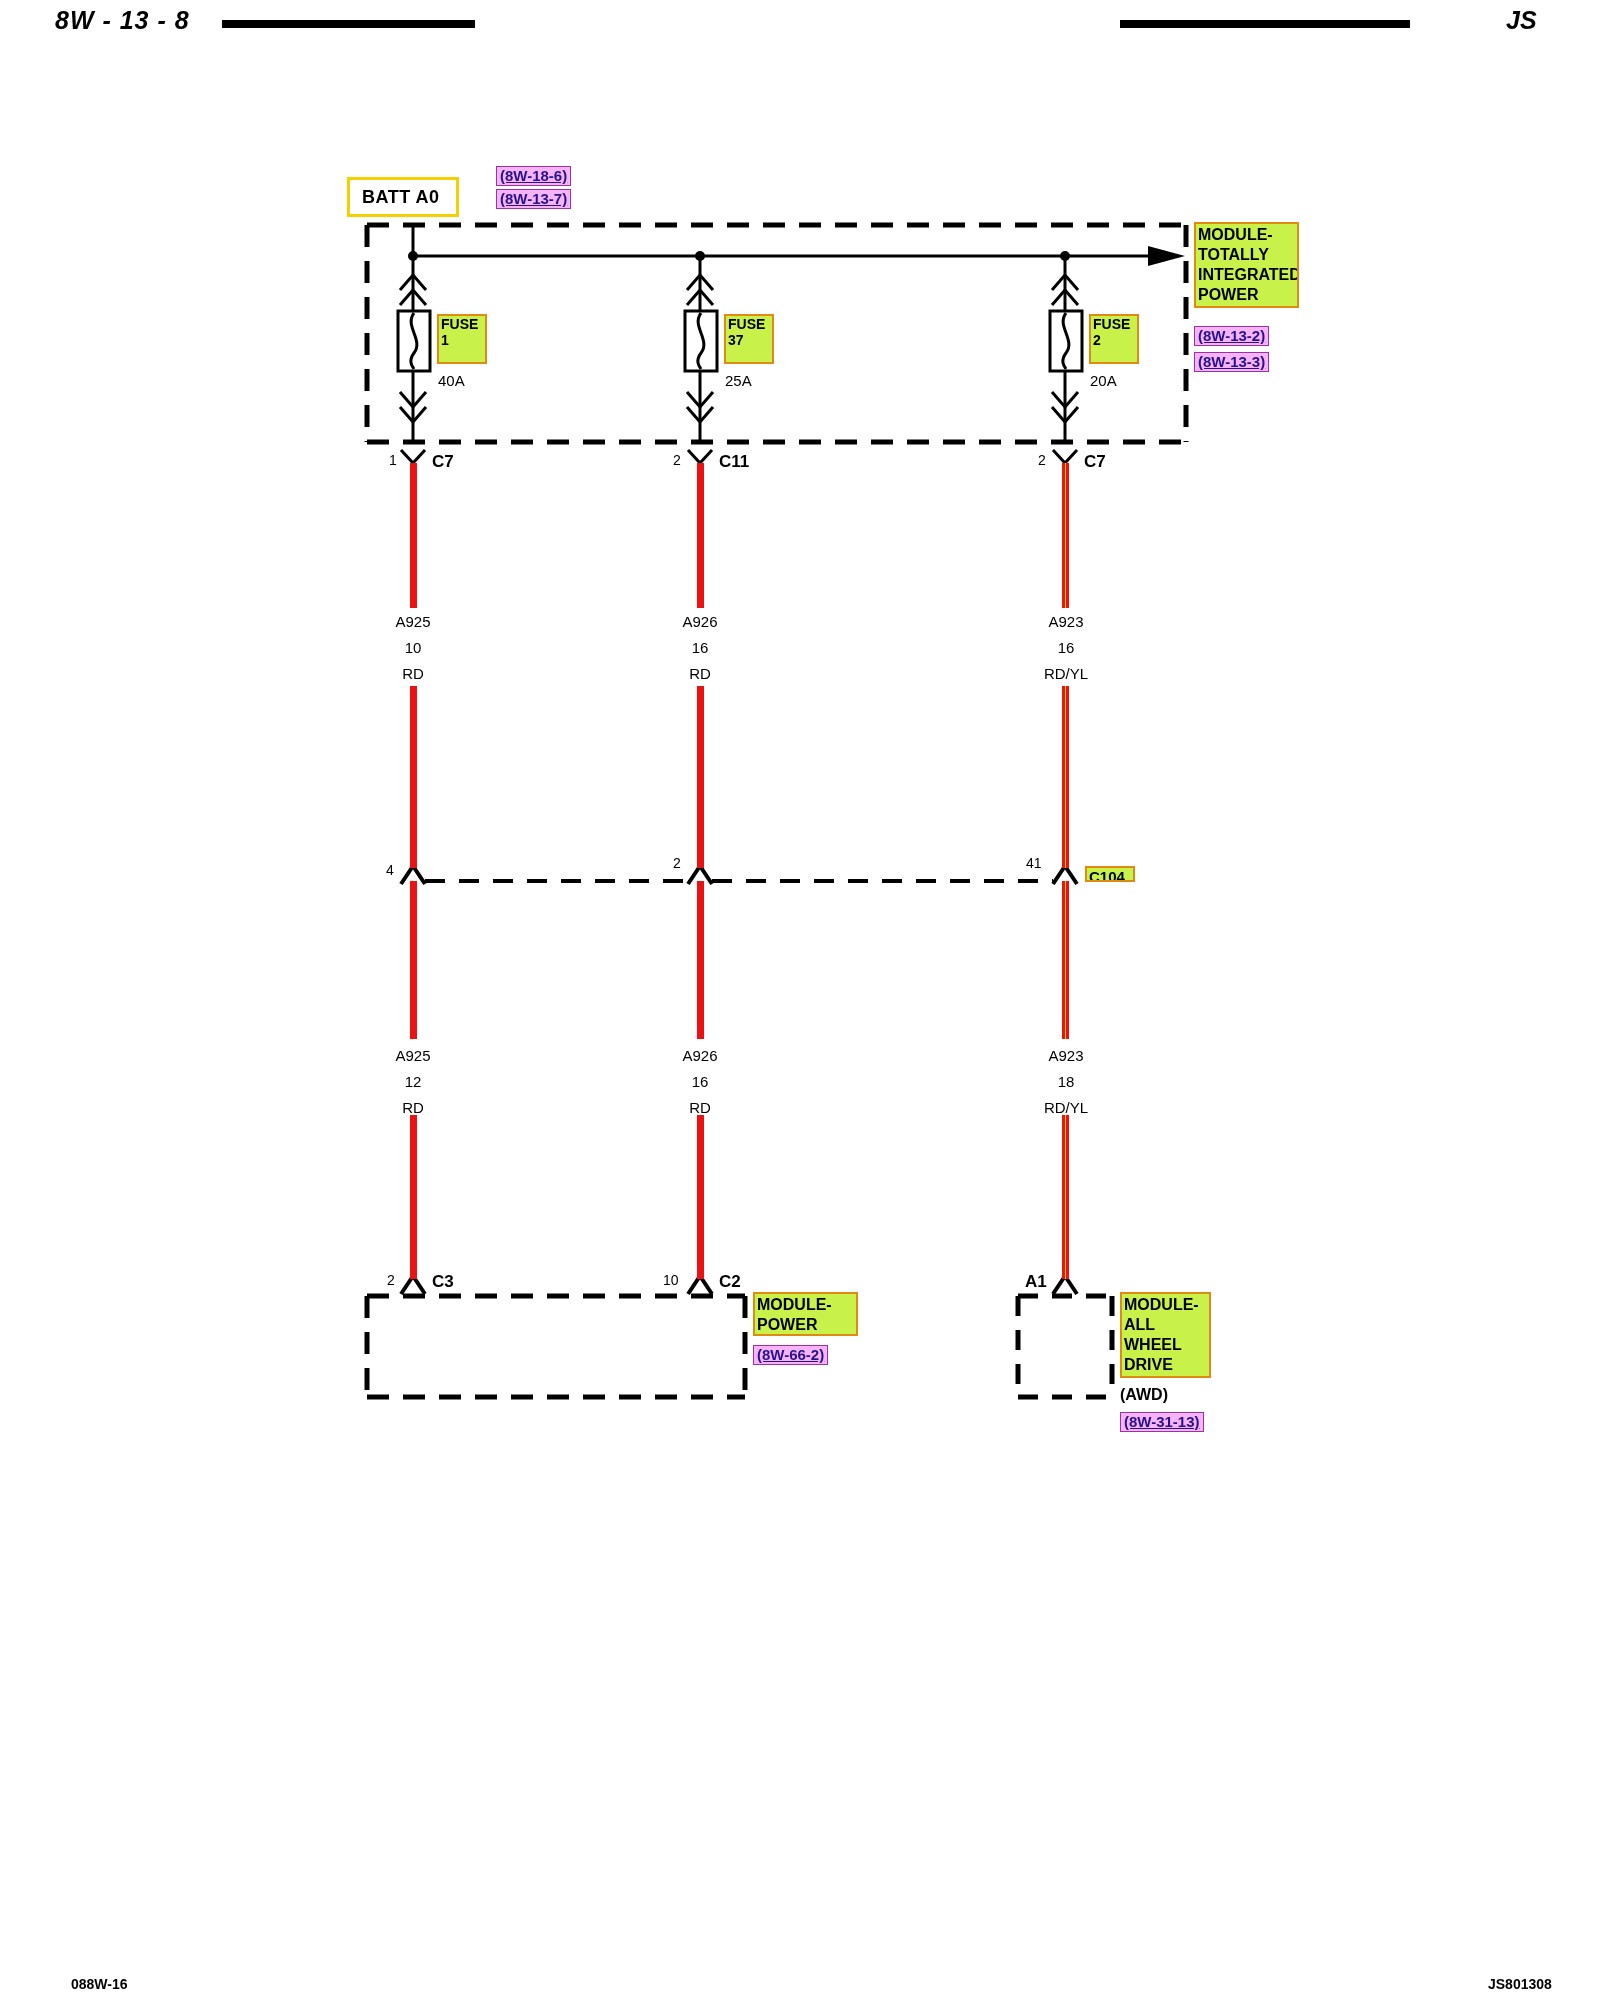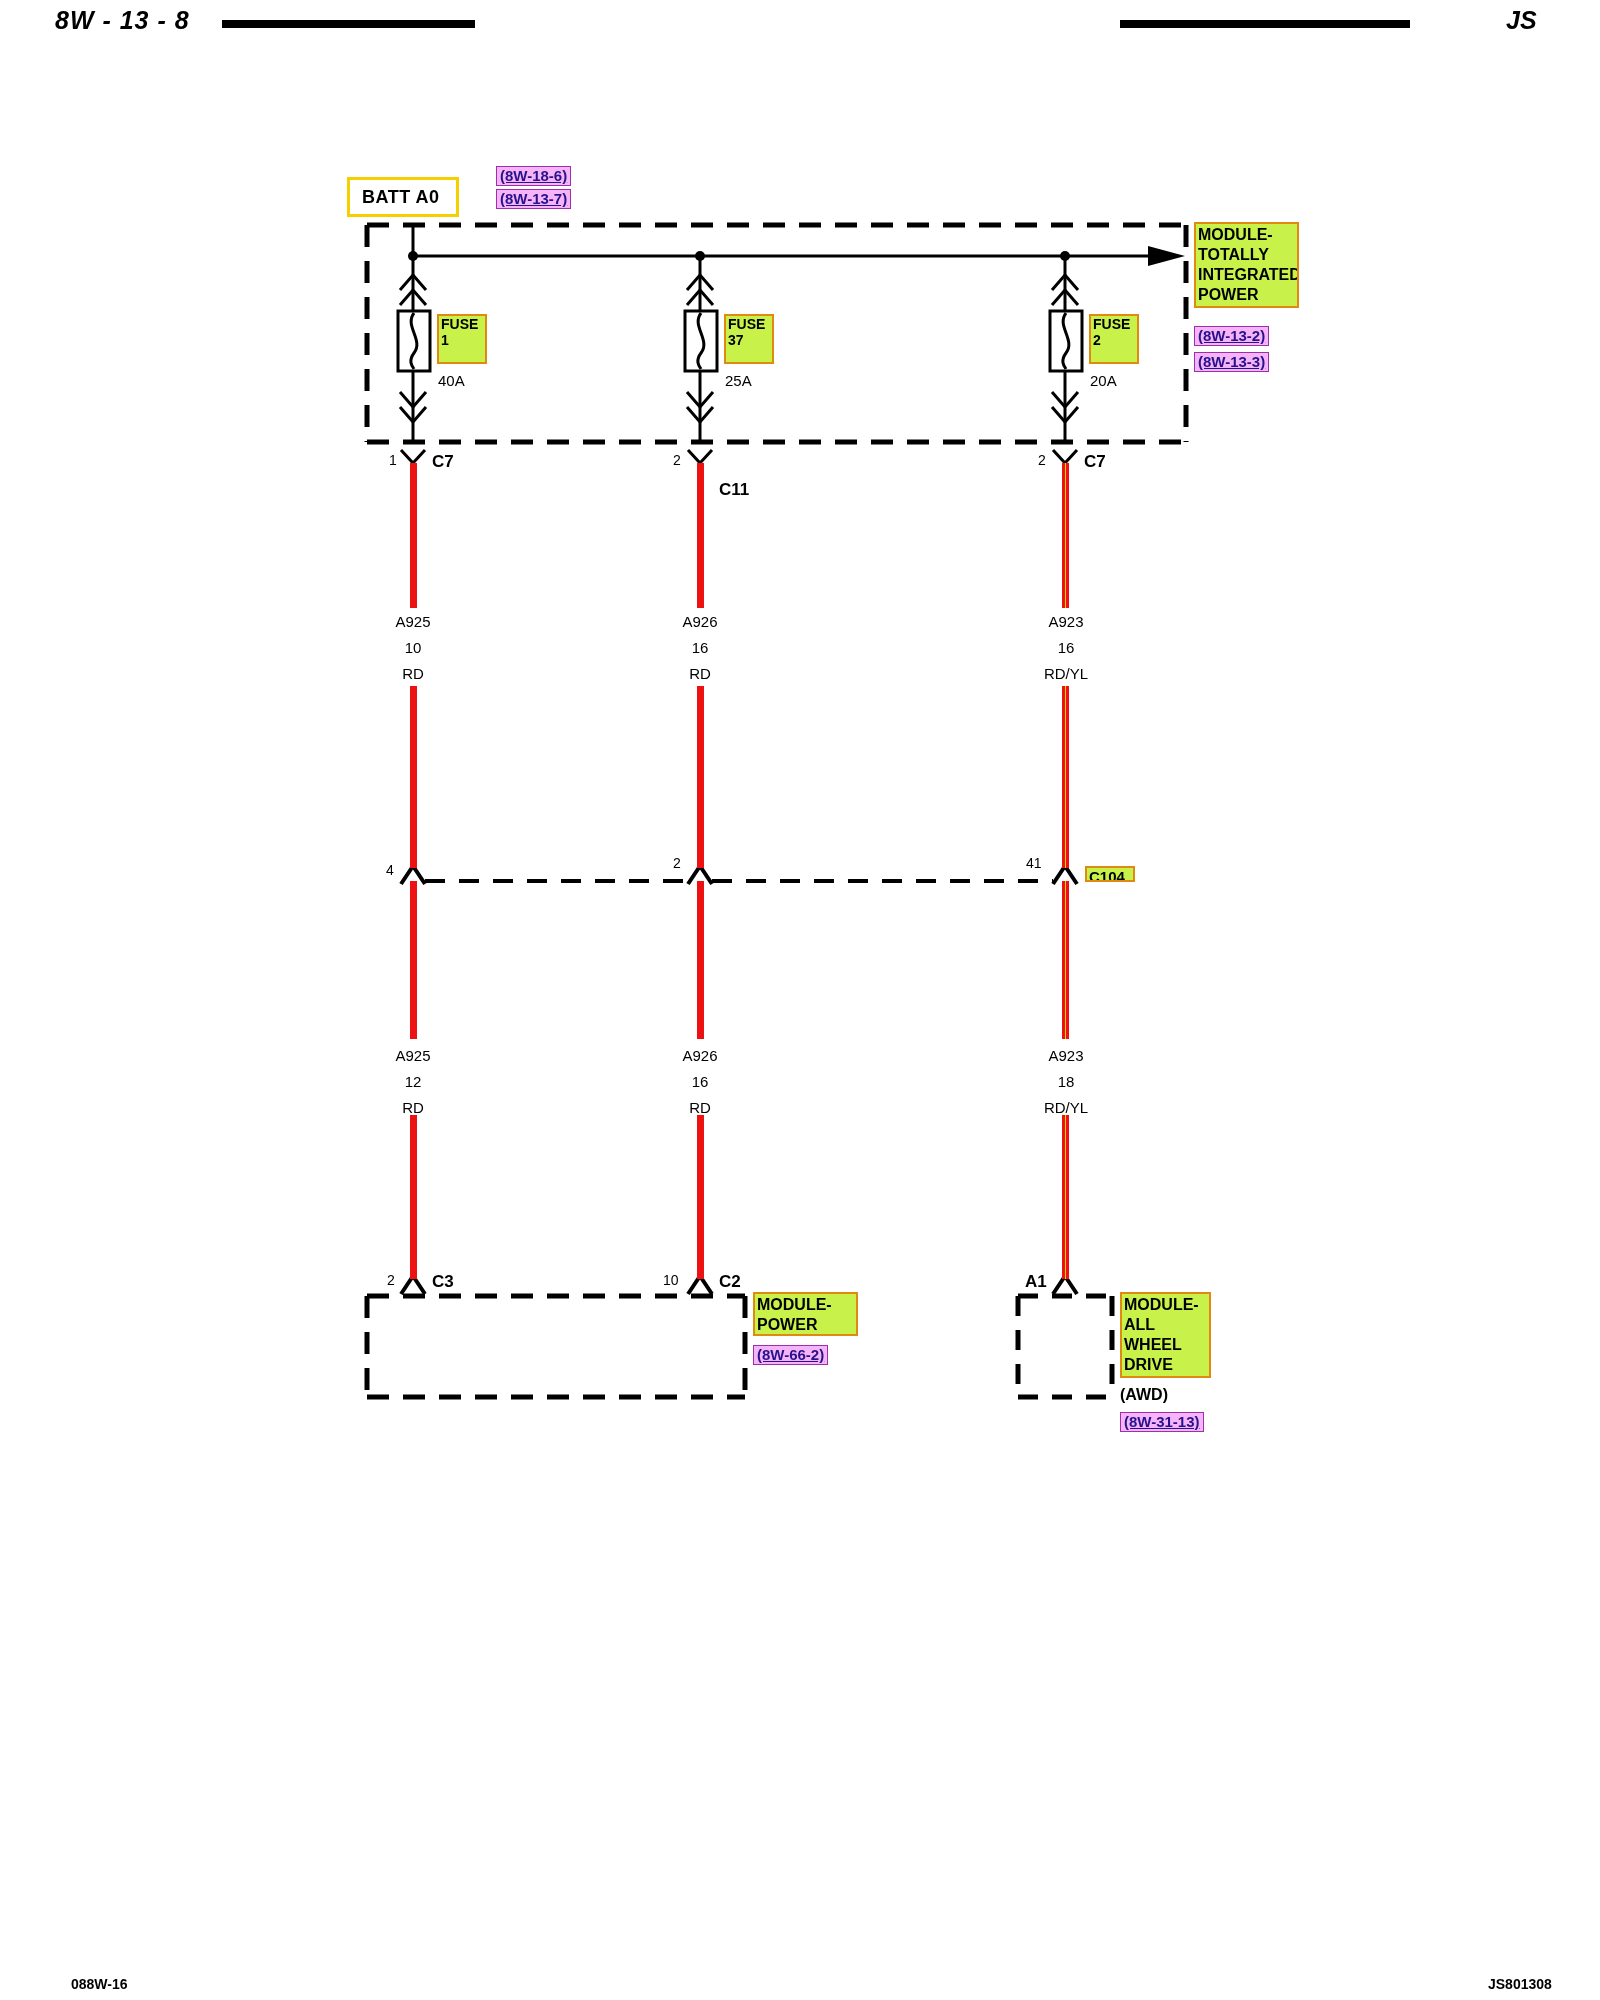--- a/index.html
+++ b/index.html
@@ -326,21 +326,21 @@
   <div class="hl-green-sm" style="left:1089px; top:314px; width:50px; height:50px;">
     <div>FUSE</div>
     <div>2</div>
   </div>
   <div class="lbl" style="left:1090px; top:372px;">20A</div>
 
   <div class="pin" style="left:389px; top:452px;">1</div>
   <div class="conn-name" style="left:432px; top:452px;">C7</div>
 
   <div class="pin" style="left:673px; top:452px;">2</div>
-  <div class="conn-name" style="left:719px; top:452px;margin-top:28px;">C11</div>
+  <div class="conn-name" style="left:719px; top:452px;">C11</div>
 
   <div class="pin" style="left:1038px; top:452px;">2</div>
   <div class="conn-name" style="left:1084px; top:452px;">C7</div>
 
   <div class="wire-rd" style="left:410px; top:463px; height:145px;"></div>
   <div class="wire-rd" style="left:410px; top:686px; height:182px;"></div>
 
   <div class="wire-rd" style="left:697px; top:463px; height:145px;"></div>
   <div class="wire-rd" style="left:697px; top:686px; height:182px;"></div>
 

